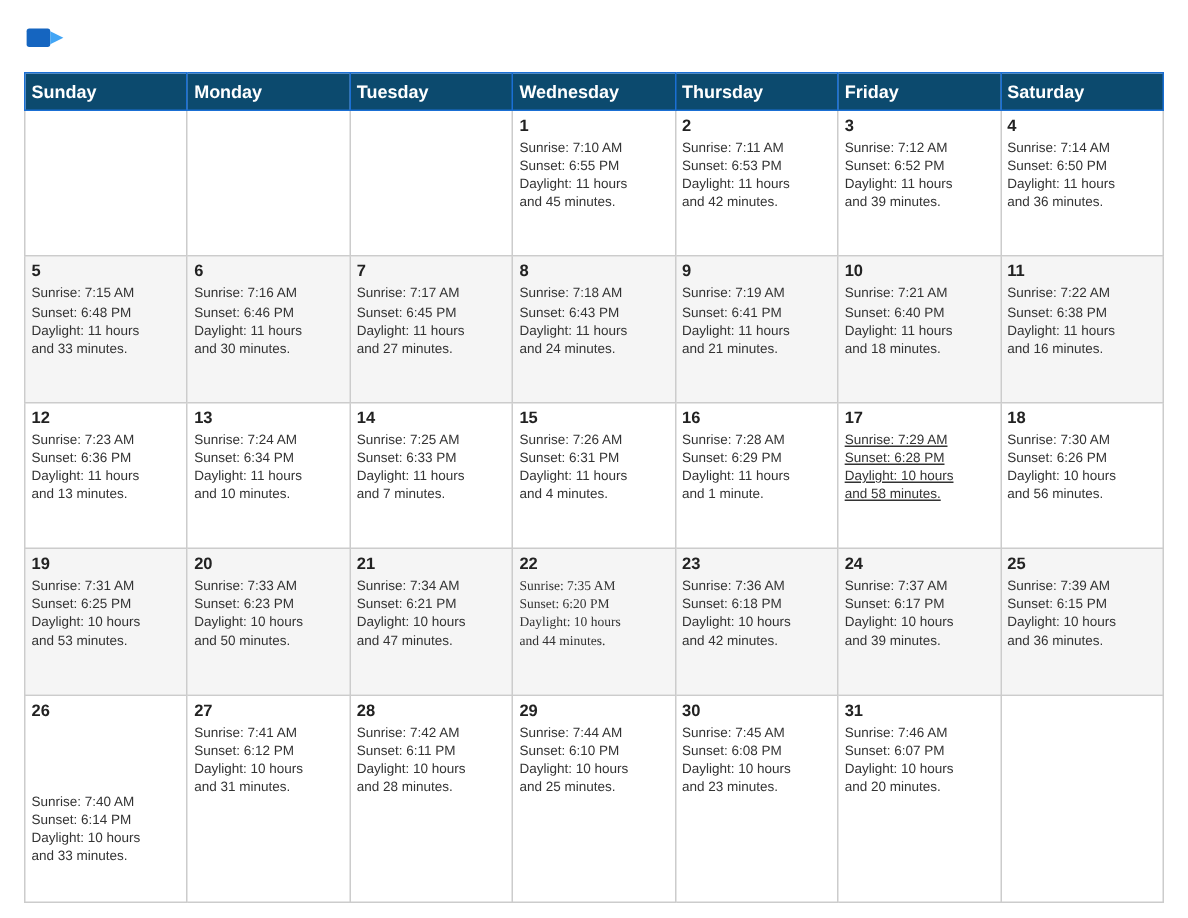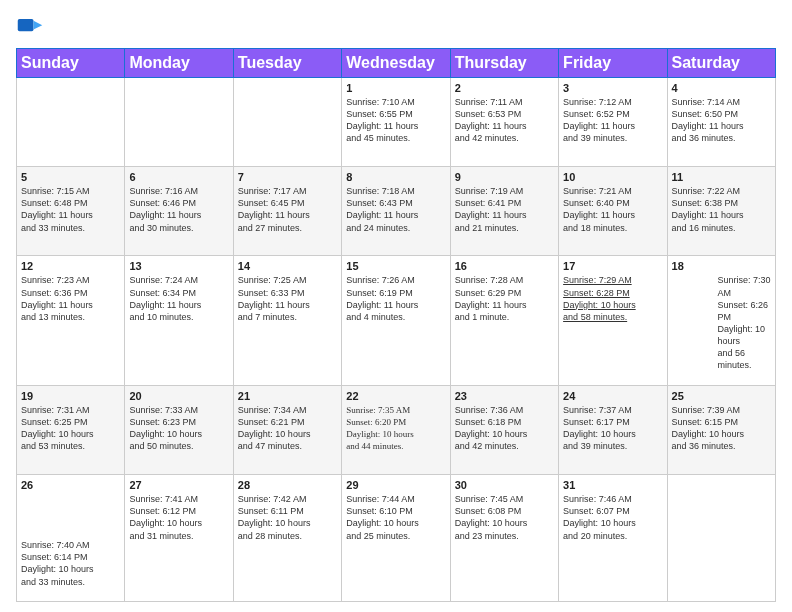--- a/index.html
+++ b/index.html
@@ -63,23 +63,23 @@
       color: #444;
     }
     .calendar {
       flex: 1;
       border: 1px solid #ccc;
       border-collapse: collapse;
       width: 100%;
       table-layout: fixed;
     }
     .calendar th {
-      background: #8b5cf6;
+      background: #0c4a6e;
       color: #fff;
-      font-size: 16px;
+      font-size: 12px;
       font-weight: bold;
       padding: 5px 4px;
       text-align: left;
       border: 1px solid #1a6fd4;
     }
     .calendar td {
       vertical-align: top;
       border: 1px solid #ccc;
       padding: 4px 4px 3px 4px;
       font-size: 9.5px;
@@ -242,41 +242,41 @@
           <td>
             <span class="day-num">14</span>
             <div class="day-info" style="white-space: pre-line;">Sunrise: 7:25 AM
 Sunset: 6:33 PM
 Daylight: 11 hours
 and 7 minutes.</div>
           </td>
           <td>
             <span class="day-num">15</span>
             <div class="day-info" style="white-space: pre-line;">Sunrise: 7:26 AM
-Sunset: 6:19 PM
+Sunset: 6:31 PM
 Daylight: 11 hours
 and 4 minutes.</div>
           </td>
           <td>
             <span class="day-num">16</span>
             <div class="day-info" style="white-space: pre-line;">Sunrise: 7:28 AM
 Sunset: 6:29 PM
 Daylight: 11 hours
 and 1 minute.</div>
           </td>
           <td>
             <span class="day-num">17</span>
             <div class="day-info" style="white-space: pre-line; text-decoration: underline;">Sunrise: 7:29 AM
 Sunset: 6:28 PM
 Daylight: 10 hours
 and 58 minutes.</div>
           </td>
           <td>
             <span class="day-num">18</span>
-            <div class="day-info" style="white-space: pre-line; margin-left: 46px;">Sunrise: 7:30 AM
+            <div class="day-info" style="white-space: pre-line;">Sunrise: 7:30 AM
 Sunset: 6:26 PM
 Daylight: 10 hours
 and 56 minutes.</div>
           </td>
         </tr>
         <tr>
           <td>
             <span class="day-num">19</span>
             <div class="day-info" style="white-space: pre-line;">Sunrise: 7:31 AM
 Sunset: 6:25 PM

